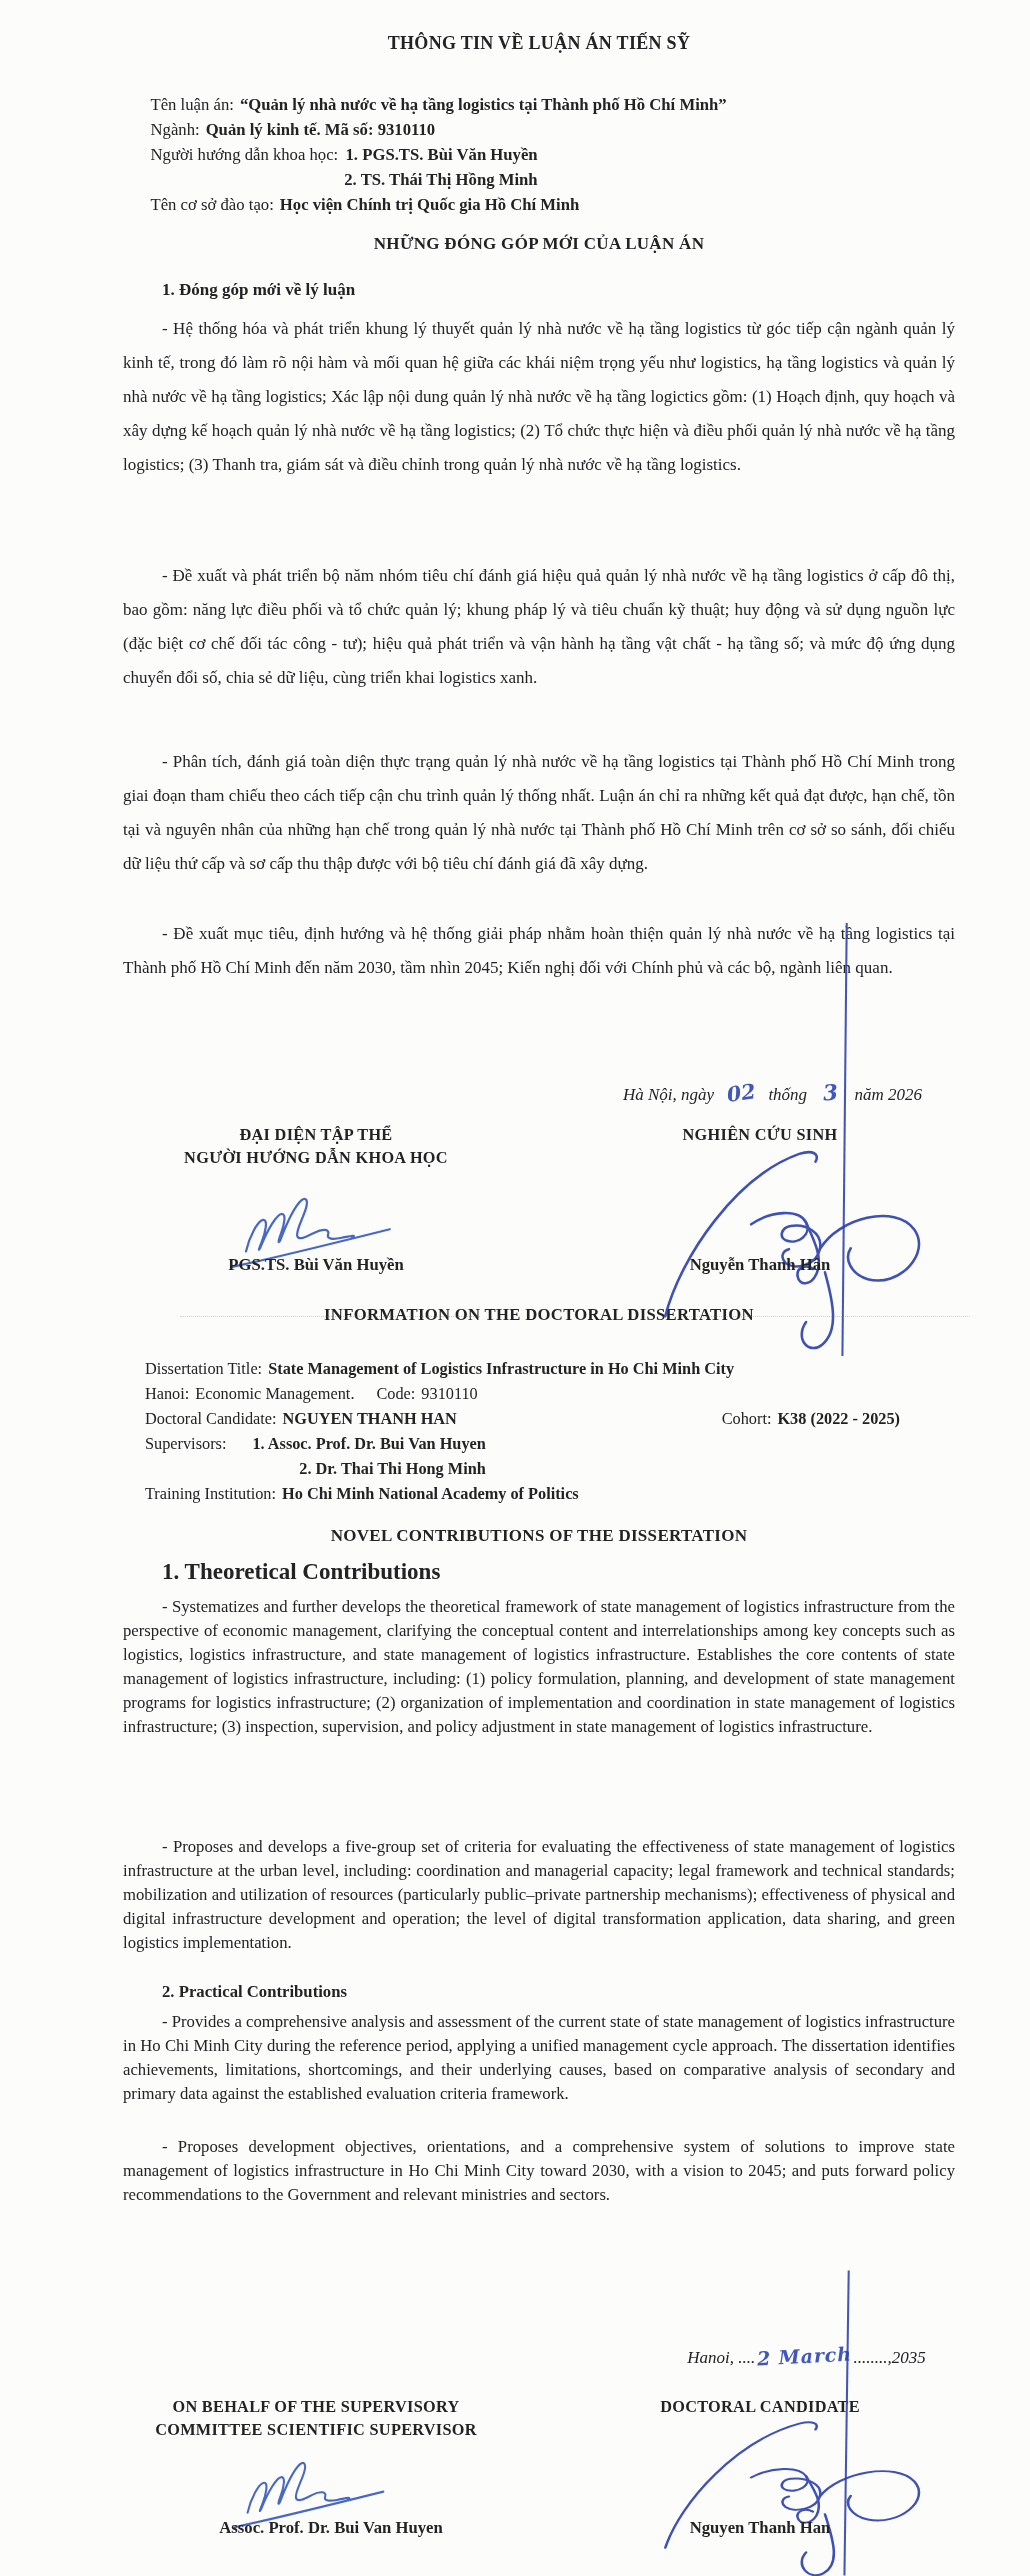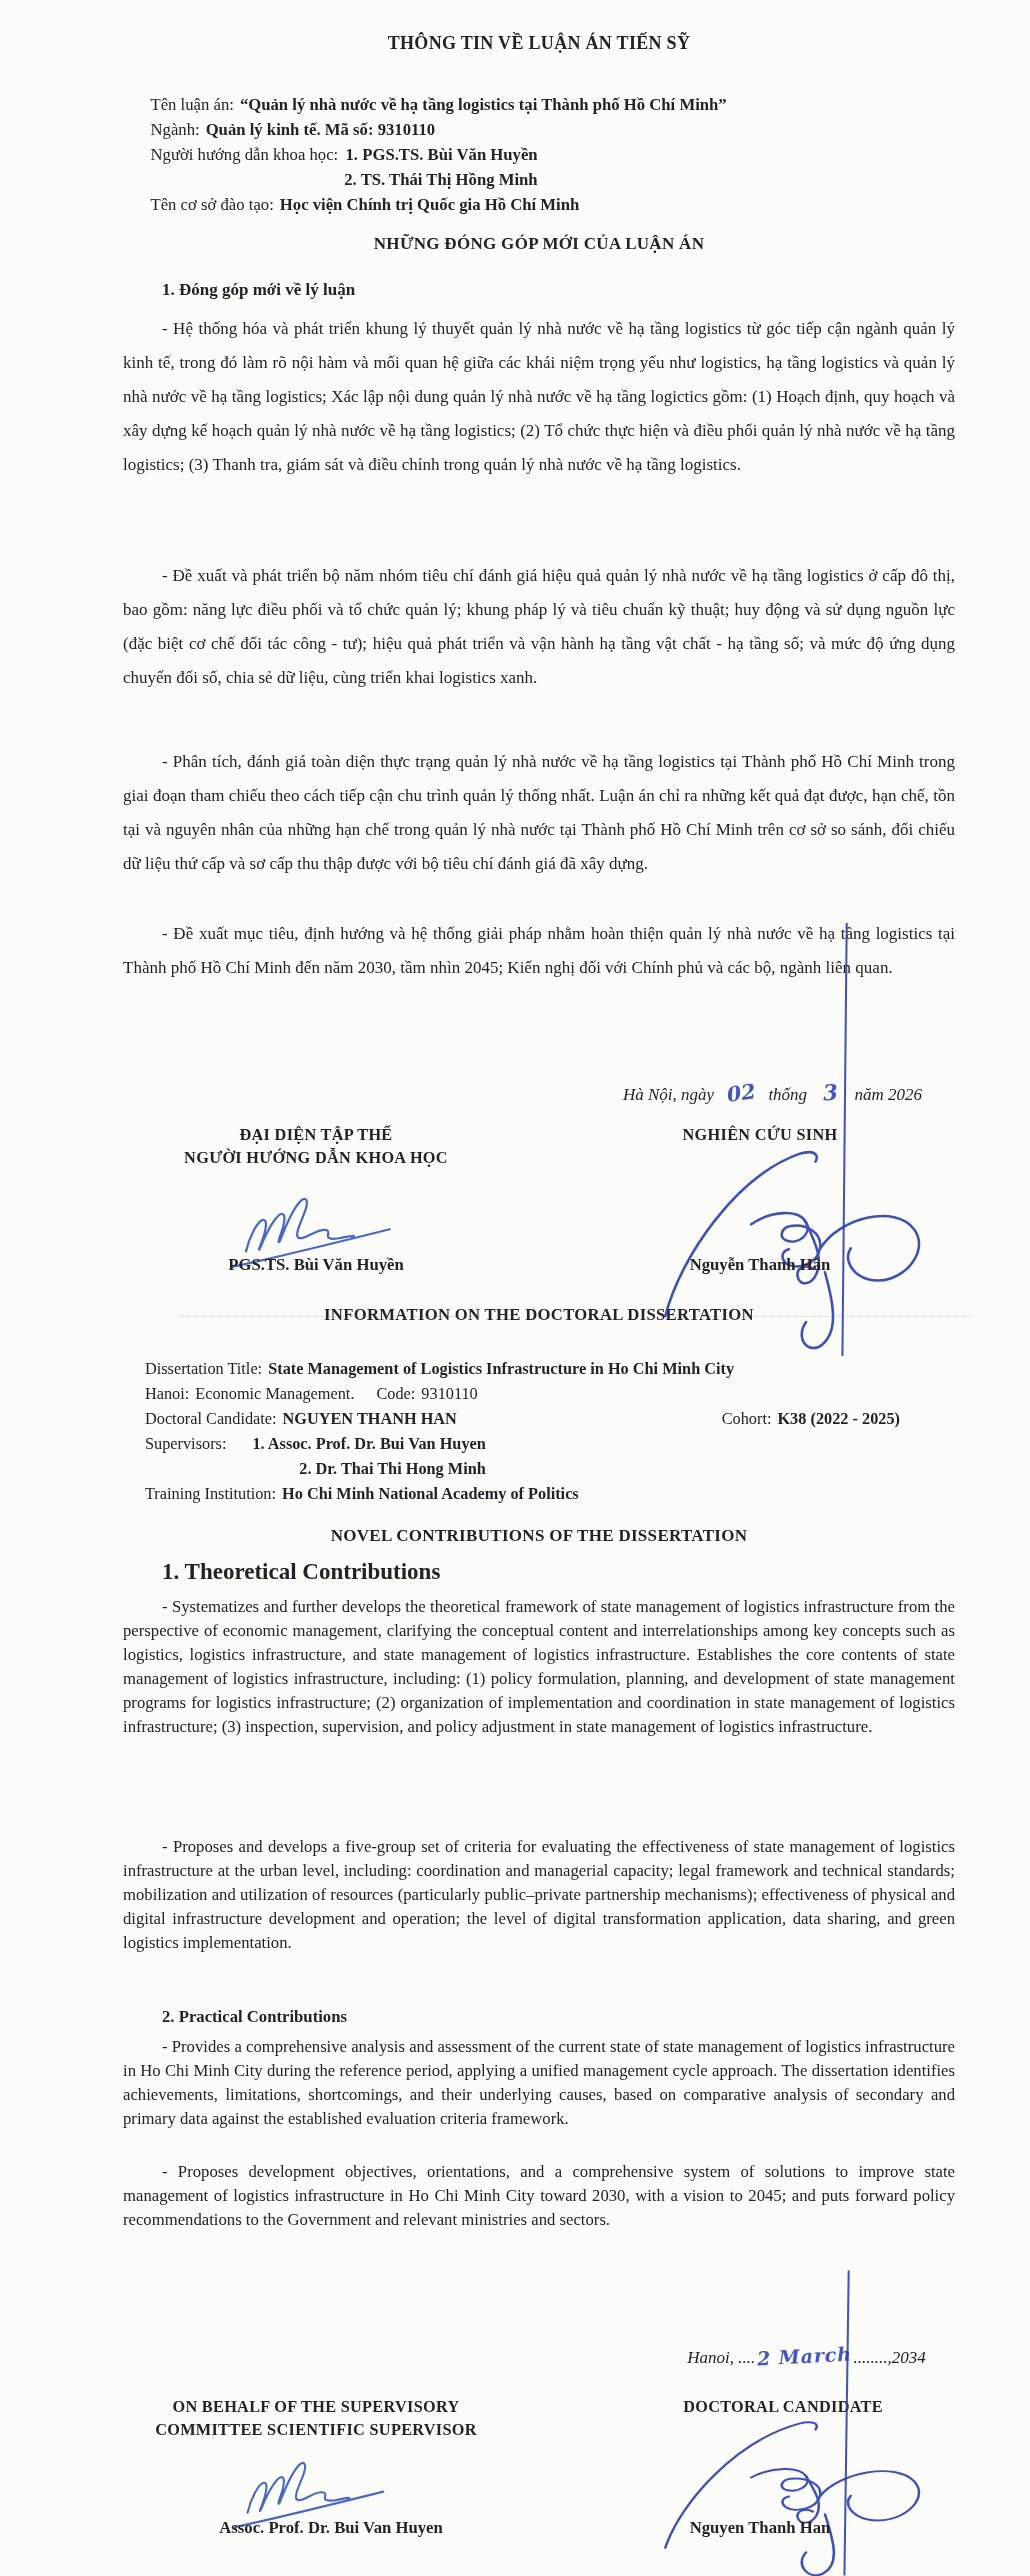--- a/index.html
+++ b/index.html
@@ -38,21 +38,21 @@
   .vi-p2{margin-top:6.9px;min-height:172px;}
   .vi-h2{margin-top:5.2px;}
   .vi-p3{margin-top:13.7px;min-height:172px;}
   .vi-p4{margin-top:0;min-height:103px;}
   .en-heading{margin-top:285px;font-size:16.7px;}
   .en-info{margin-top:31px;font-size:16.3px;line-height:25px;padding-left:22px;}
   .en-novel{margin-top:20.6px;}
   .en-h1{margin-top:13px;font-size:23px;}
   .en-p1{margin-top:9.4px;min-height:240px;}
   .en-p2{margin-top:0;min-height:144px;}
-  .en-h2{margin-top:28px;font-size:16.7px;}
+  .en-h2{margin-top:3px;font-size:16.7px;}
   .en-p3{margin-top:8.6px;min-height:120px;}
   .en-p4{margin-top:5.2px;min-height:96px;}
   
   .abs{position:absolute;}
   .date-line{font-style:italic;font-size:17px;white-space:nowrap;}
   .hand{display:inline-block;font-style:italic;color:var(--handwriting_blue);
         font-family:"DejaVu Serif",serif;font-weight:bold;}
   .hand-day{font-size:20.6px;transform:rotate(-8deg);margin:0 8.6px;}
   .hand-month{font-size:21.5px;transform:rotate(-4deg);margin:0 12px;}
   .hand-date-en{font-size:19px;transform:rotate(-3deg);margin:0 1.7px;letter-spacing:0.9px;}
@@ -182,28 +182,28 @@
   </svg>
 
   <div class="abs sig-name" style="left:123px;top:1255px;width:386px;">PGS.TS. Bùi Văn Huyền</div>
   <div class="abs sig-name" style="left:567px;top:1255px;width:386px;">Nguyễn Thanh Hân</div>
 
   <div class="abs artifact-dots" style="left:180px;top:1313px;width:300px;"></div>
   <div class="abs artifact-dots" style="left:687px;top:1313px;width:283px;"></div>
 
   <div class="abs date-line" style="left:652px;top:2345px;width:309px;text-align:center;">
     <span>Hanoi,</span>
-    <span>....</span><span class="hand hand-date-en">2 March</span><span>........,</span><span>2034</span>
+    <span>....</span><span class="hand hand-date-en">2 March</span><span>........,</span><span>2035</span>
   </div>
 
   <div class="abs sig-title" style="left:123px;top:2395px;width:386px;">
     <span style="display:block">ON BEHALF OF THE SUPERVISORY</span>
     <span style="display:block">COMMITTEE SCIENTIFIC SUPERVISOR</span>
   </div>
-  <div class="abs sig-title" style="left:590px;top:2395px;width:386px;">
+  <div class="abs sig-title" style="left:567px;top:2395px;width:386px;">
     <span>DOCTORAL CANDIDATE</span>
   </div>
 
   <svg class="abs" style="left:223px;top:2448px;" width="172" height="84" viewBox="0 0 212 104">
     <g fill="none" stroke="var(--signature_blue)" stroke-width="2.6" stroke-linecap="round" opacity="0.92">
       <path d="M30,80 C34,62 44,44 50,43 C56,42 53,58 48,70 C45,77 44,81 47,75 C55,55 66,36 72,36 C77,36 75,48 71,59 C68,67 67,72 70,67 C78,46 88,26 95,20 C100,16 103,20 100,30 C96,43 88,56 90,62 C92,68 102,62 110,58 C120,53 128,54 126,60 C124,66 132,66 142,64 C152,62 160,60 154,64"></path>
       <path d="M14,98 C70,86 150,66 198,54"></path>
     </g>
   </svg>
 

